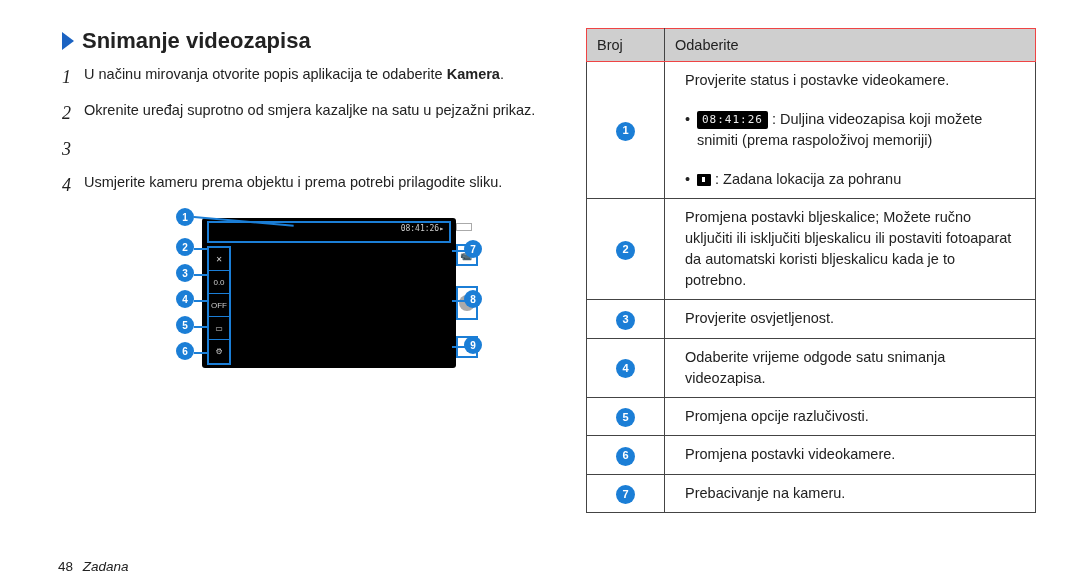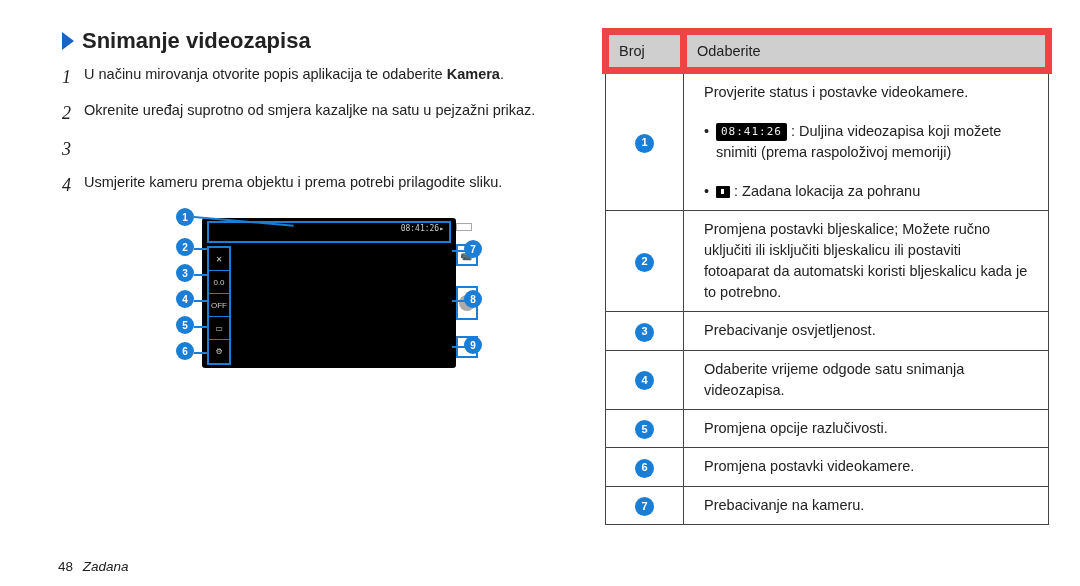--- a/index.html
+++ b/index.html
@@ -6,21 +6,21 @@
   body {
     font-family: "Segoe UI", Arial, sans-serif;
     background: #fff;
     width: 1080px;
     height: 586px;
     position: relative;
     padding: 28px 52px 0 62px;
   }
   .two-col {
     display: flex;
-    gap: 60px;
+    gap: 44px;
   }
   .left-col { flex: 0 0 480px; }
   .right-col { flex: 0 0 450px; }
 
   .section-title {
     display: flex;
     align-items: center;
     margin-bottom: 10px;
   }
   .chevron {
@@ -173,21 +173,21 @@
     border-collapse: collapse;
     width: 100%;
     font-size: 14.5px;
     color: #222;
   }
   th {
     background: #cfcfcf;
     font-weight: 400;
     text-align: left;
     padding: 8px 10px;
-    border: 7px solid #ef4444;
+    border: 1px solid #ef4444;
   }
   th:first-child { border-right: 1px solid #444; width: 78px; }
   td {
     border: 1px solid #444;
     padding: 8px 20px;
     vertical-align: middle;
     line-height: 1.45;
   }
   td.num-cell { text-align: center; vertical-align: middle; }
   .num-circle {
@@ -316,21 +316,21 @@
               <li><span class="store-ico"></span><span> : Zadana lokacija za pohranu</span></li>
             </ul>
           </td>
         </tr>
         <tr>
           <td class="num-cell"><span class="num-circle">2</span></td>
           <td>Promjena postavki bljeskalice; Možete ručno uključiti ili isključiti bljeskalicu ili postaviti fotoaparat da automatski koristi bljeskalicu kada je to potrebno.</td>
         </tr>
         <tr>
           <td class="num-cell"><span class="num-circle">3</span></td>
-          <td>Prebacivanje osvjetljenost.</td>
+          <td>Provjerite osvjetljenost.</td>
         </tr>
         <tr>
           <td class="num-cell"><span class="num-circle">4</span></td>
           <td>Odaberite vrijeme odgode satu snimanja videozapisa.</td>
         </tr>
         <tr>
           <td class="num-cell"><span class="num-circle">5</span></td>
           <td>Promjena opcije razlučivosti.</td>
         </tr>
         <tr>

